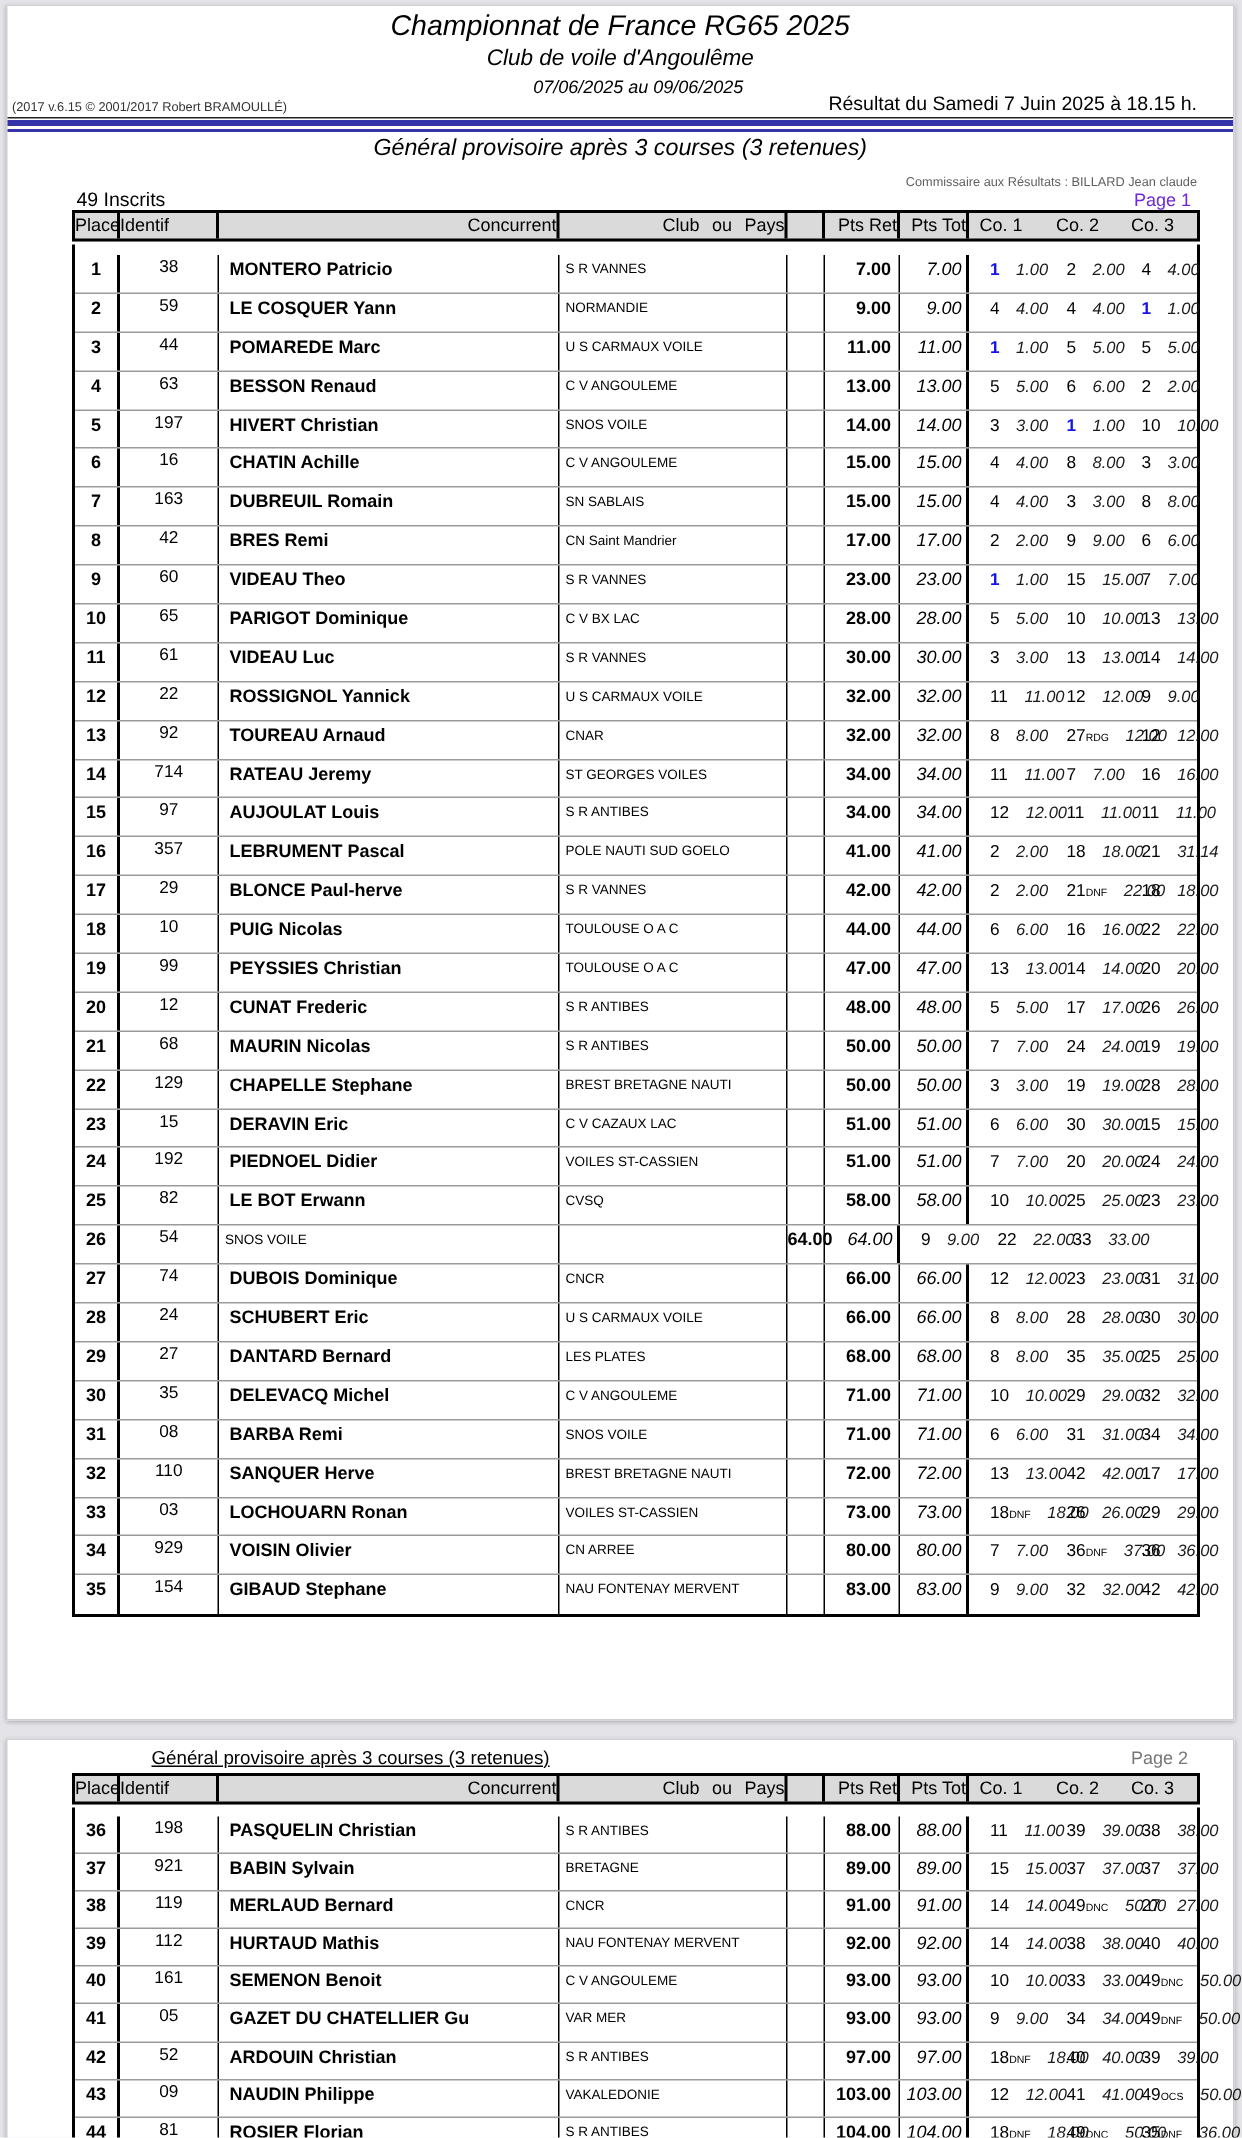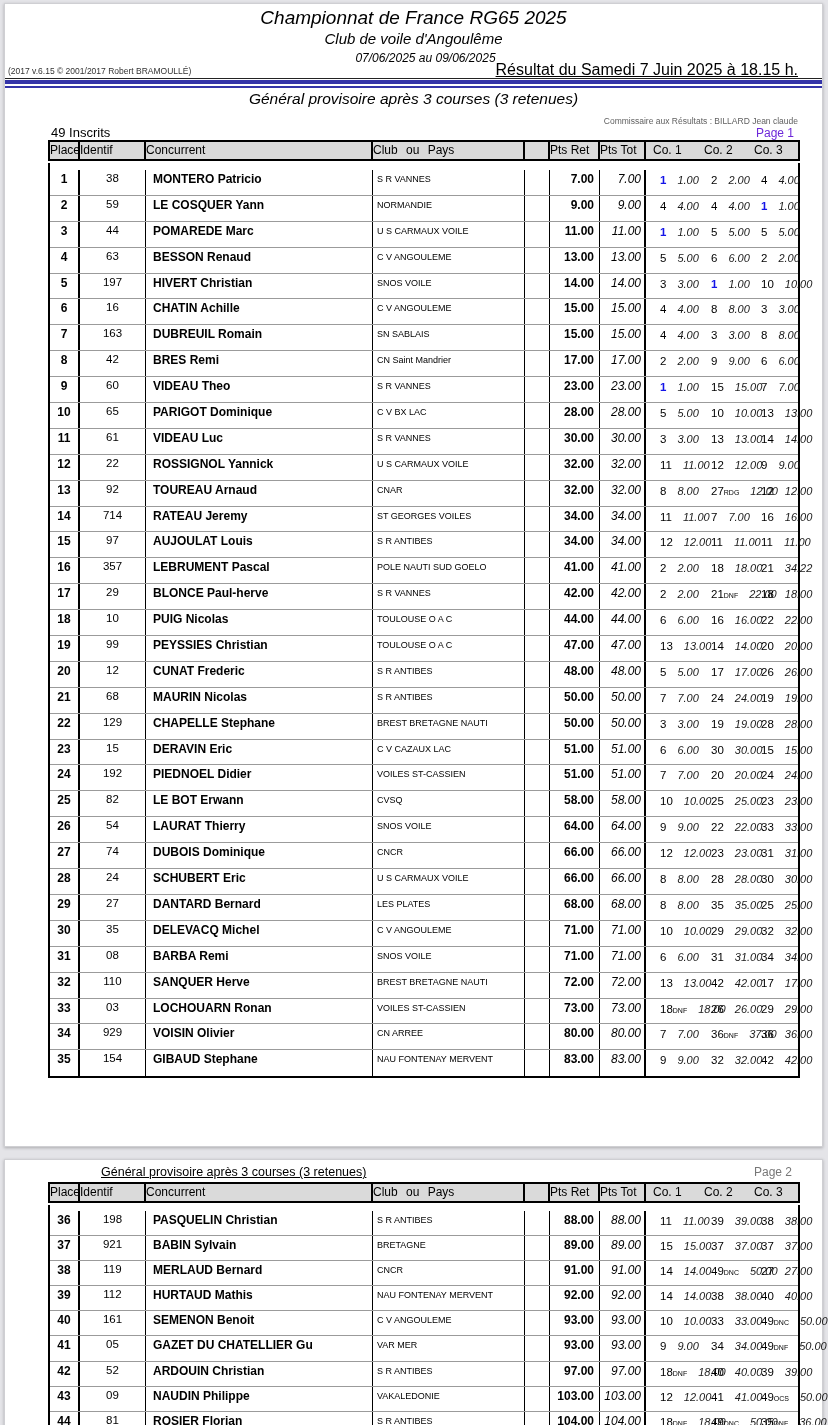--- a/index.html
+++ b/index.html
@@ -12,38 +12,38 @@
   .sheet{position:absolute;left:4px;background:#fff;width:819px;border:1px solid #cfcfd3;box-shadow:0 1px 3px rgba(0,0,0,.25);box-sizing:border-box;}
   #sheet1{top:3px;height:1144px;}
   #sheet2{top:1159px;height:320px;}
   .abs{position:absolute;}
   .ctr{left:0;right:0;text-align:center;}
   .bi{font-weight:normal;font-style:italic;}
   .doc-title{top:3px;font-size:19px;}
   .doc-sub{top:26px;font-size:15px;}
   .doc-dates{top:47px;font-size:12px;padding-left:24px;}
   .version{left:3px;top:62px;font-size:8.5px;color:#333;}
-  .result-time{right:24px;top:57px;font-size:16px;text-decoration:underline;}
+  .result-time{right:24px;top:57px;font-size:13px;}
   .sep{left:0;right:0;top:74px;}
   .sep .l1{height:1px;background:#222;}
   .sep .l2{height:4px;background:#3434a8;margin-top:1px;}
   .sep .l3{height:2px;background:#3434a8;margin-top:2px;}
   .section-title{top:86px;font-size:15.5px;}
   .commissaire{right:24px;top:112px;font-size:8.5px;color:#5f5f5f;}
   .inscrits{left:46px;top:121px;font-size:13px;}
   .pagelabel{right:28px;top:122px;font-size:12px;color:#6d28d9;}
 
   
   .rtable{position:absolute;left:43px;width:752px;box-sizing:border-box;}
   .thead{display:grid;grid-template-columns:30px 66px 227px 152px 25px 50px 46px 152px;
          height:21px;border:2px solid #000;box-sizing:border-box;background:#dadada;
          font-size:12px;line-height:17px;}
   .thead > div{border-right:2px solid #000;overflow:hidden;white-space:nowrap;box-sizing:border-box;}
   .thead > div:last-child{border-right:none;}
-  .th-c{text-align:left;}
+  .th-c{text-align:right;}
   .th-club{word-spacing:5px;}
   .th-courses{display:flex;}
   .th-courses span{display:inline-block;padding-left:7px;box-sizing:border-box;}
   .th-courses span:nth-child(1){width:51px;}
   .th-courses span:nth-child(2){width:50px;}
   .th-courses span:nth-child(3){width:51px;}
 
   .tbody{margin-top:2px;border:2px solid #000;border-top:none;box-sizing:border-box;background:#fff;}
   #t1 .tbody{padding-top:7px;}
   #t2 .tbody{padding-top:6px;}
@@ -342,21 +342,21 @@
     <div class="c-place">16</div>
     <div class="c-id">357</div>
     <div class="c-name">LEBRUMENT Pascal</div>
     <div class="c-club">POLE NAUTI SUD GOELO</div>
     <div class="c-blank"></div>
     <div class="c-ret">41.00</div>
     <div class="c-tot">41.00</div>
     <div class="c-courses">
       <span class="course"><span class="cv"><span>2</span></span><span class="cp">2.00</span></span>
       <span class="course"><span class="cv"><span>18</span></span><span class="cp">18.00</span></span>
-      <span class="course"><span class="cv"><span>21</span></span><span class="cp">34.22</span></span>
+      <span class="course"><span class="cv"><span>21</span></span><span class="cp">31.14</span></span>
     </div>
   </div>
 
   <div class="trow">
     <div class="c-place">17</div>
     <div class="c-id">29</div>
     <div class="c-name">BLONCE Paul-herve</div>
     <div class="c-club">S R VANNES</div>
     <div class="c-blank"></div>
     <div class="c-ret">42.00</div>
@@ -484,21 +484,20 @@
     <div class="c-courses">
       <span class="course"><span class="cv"><span>10</span></span><span class="cp">10.00</span></span>
       <span class="course"><span class="cv"><span>25</span></span><span class="cp">25.00</span></span>
       <span class="course"><span class="cv"><span>23</span></span><span class="cp">23.00</span></span>
     </div>
   </div>
 
   <div class="trow">
     <div class="c-place">26</div>
     <div class="c-id">54</div>
-    <div class="c-name">LAURAT Thierry</div>
     <div class="c-club">SNOS VOILE</div>
     <div class="c-blank"></div>
     <div class="c-ret">64.00</div>
     <div class="c-tot">64.00</div>
     <div class="c-courses">
       <span class="course"><span class="cv"><span>9</span></span><span class="cp">9.00</span></span>
       <span class="course"><span class="cv"><span>22</span></span><span class="cp">22.00</span></span>
       <span class="course"><span class="cv"><span>33</span></span><span class="cp">33.00</span></span>
     </div>
   </div>

